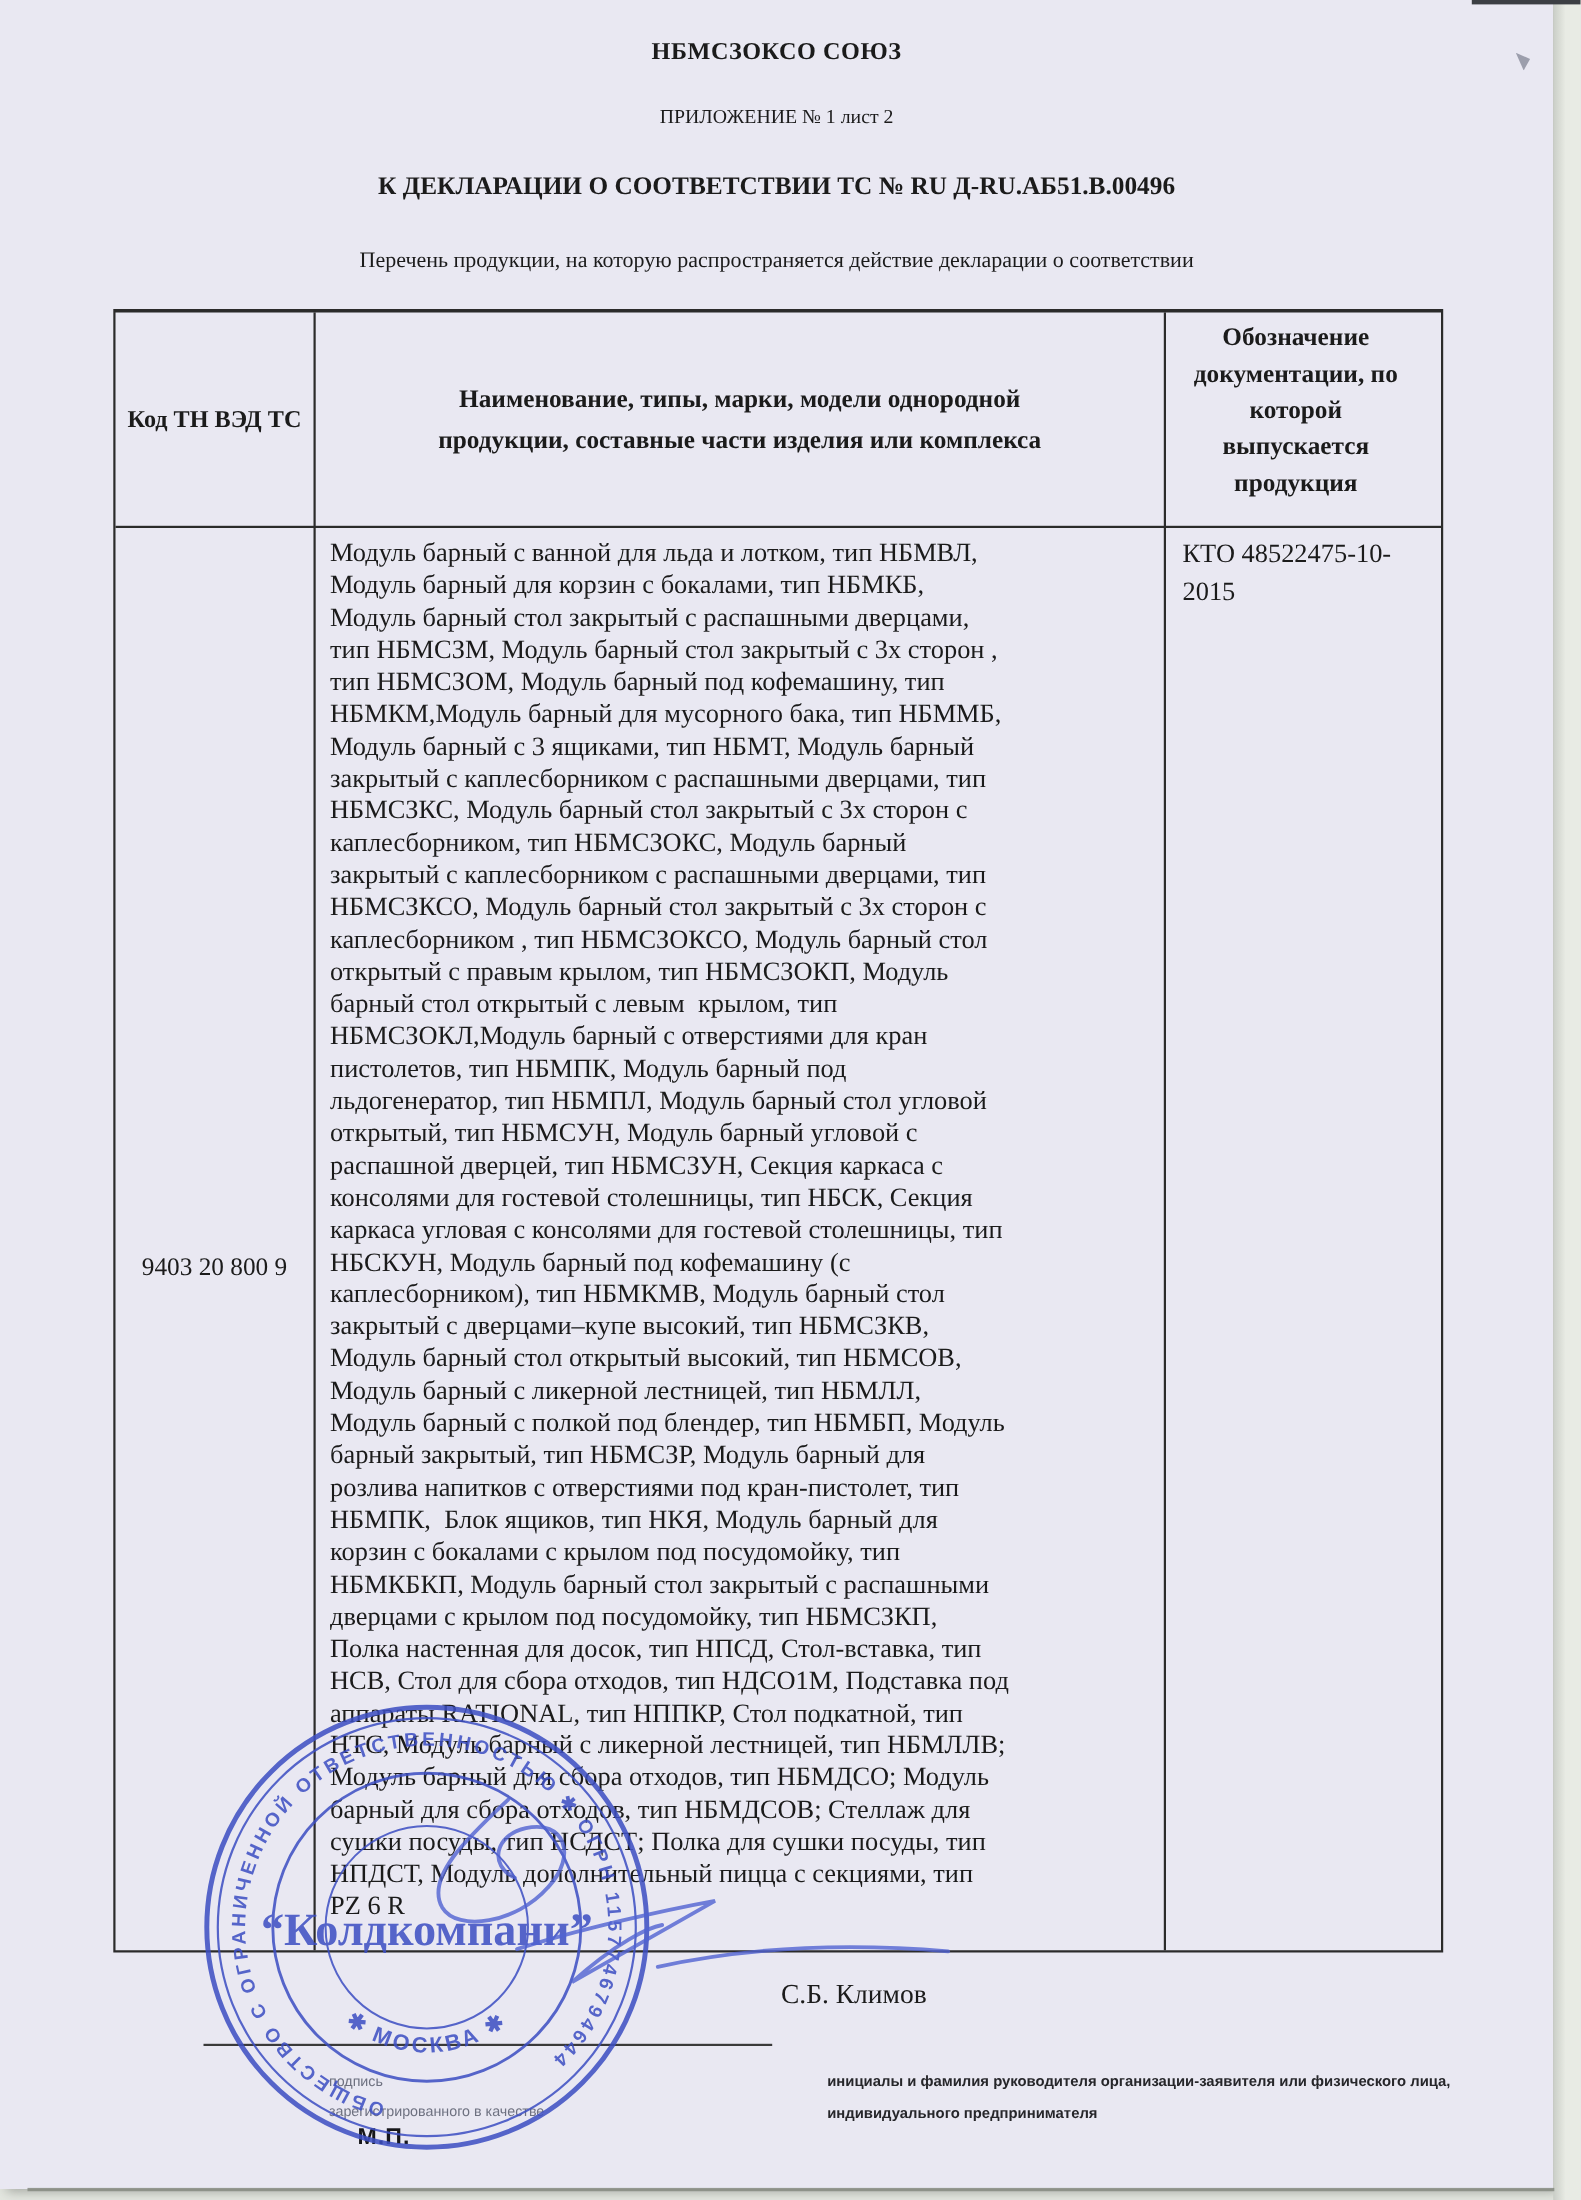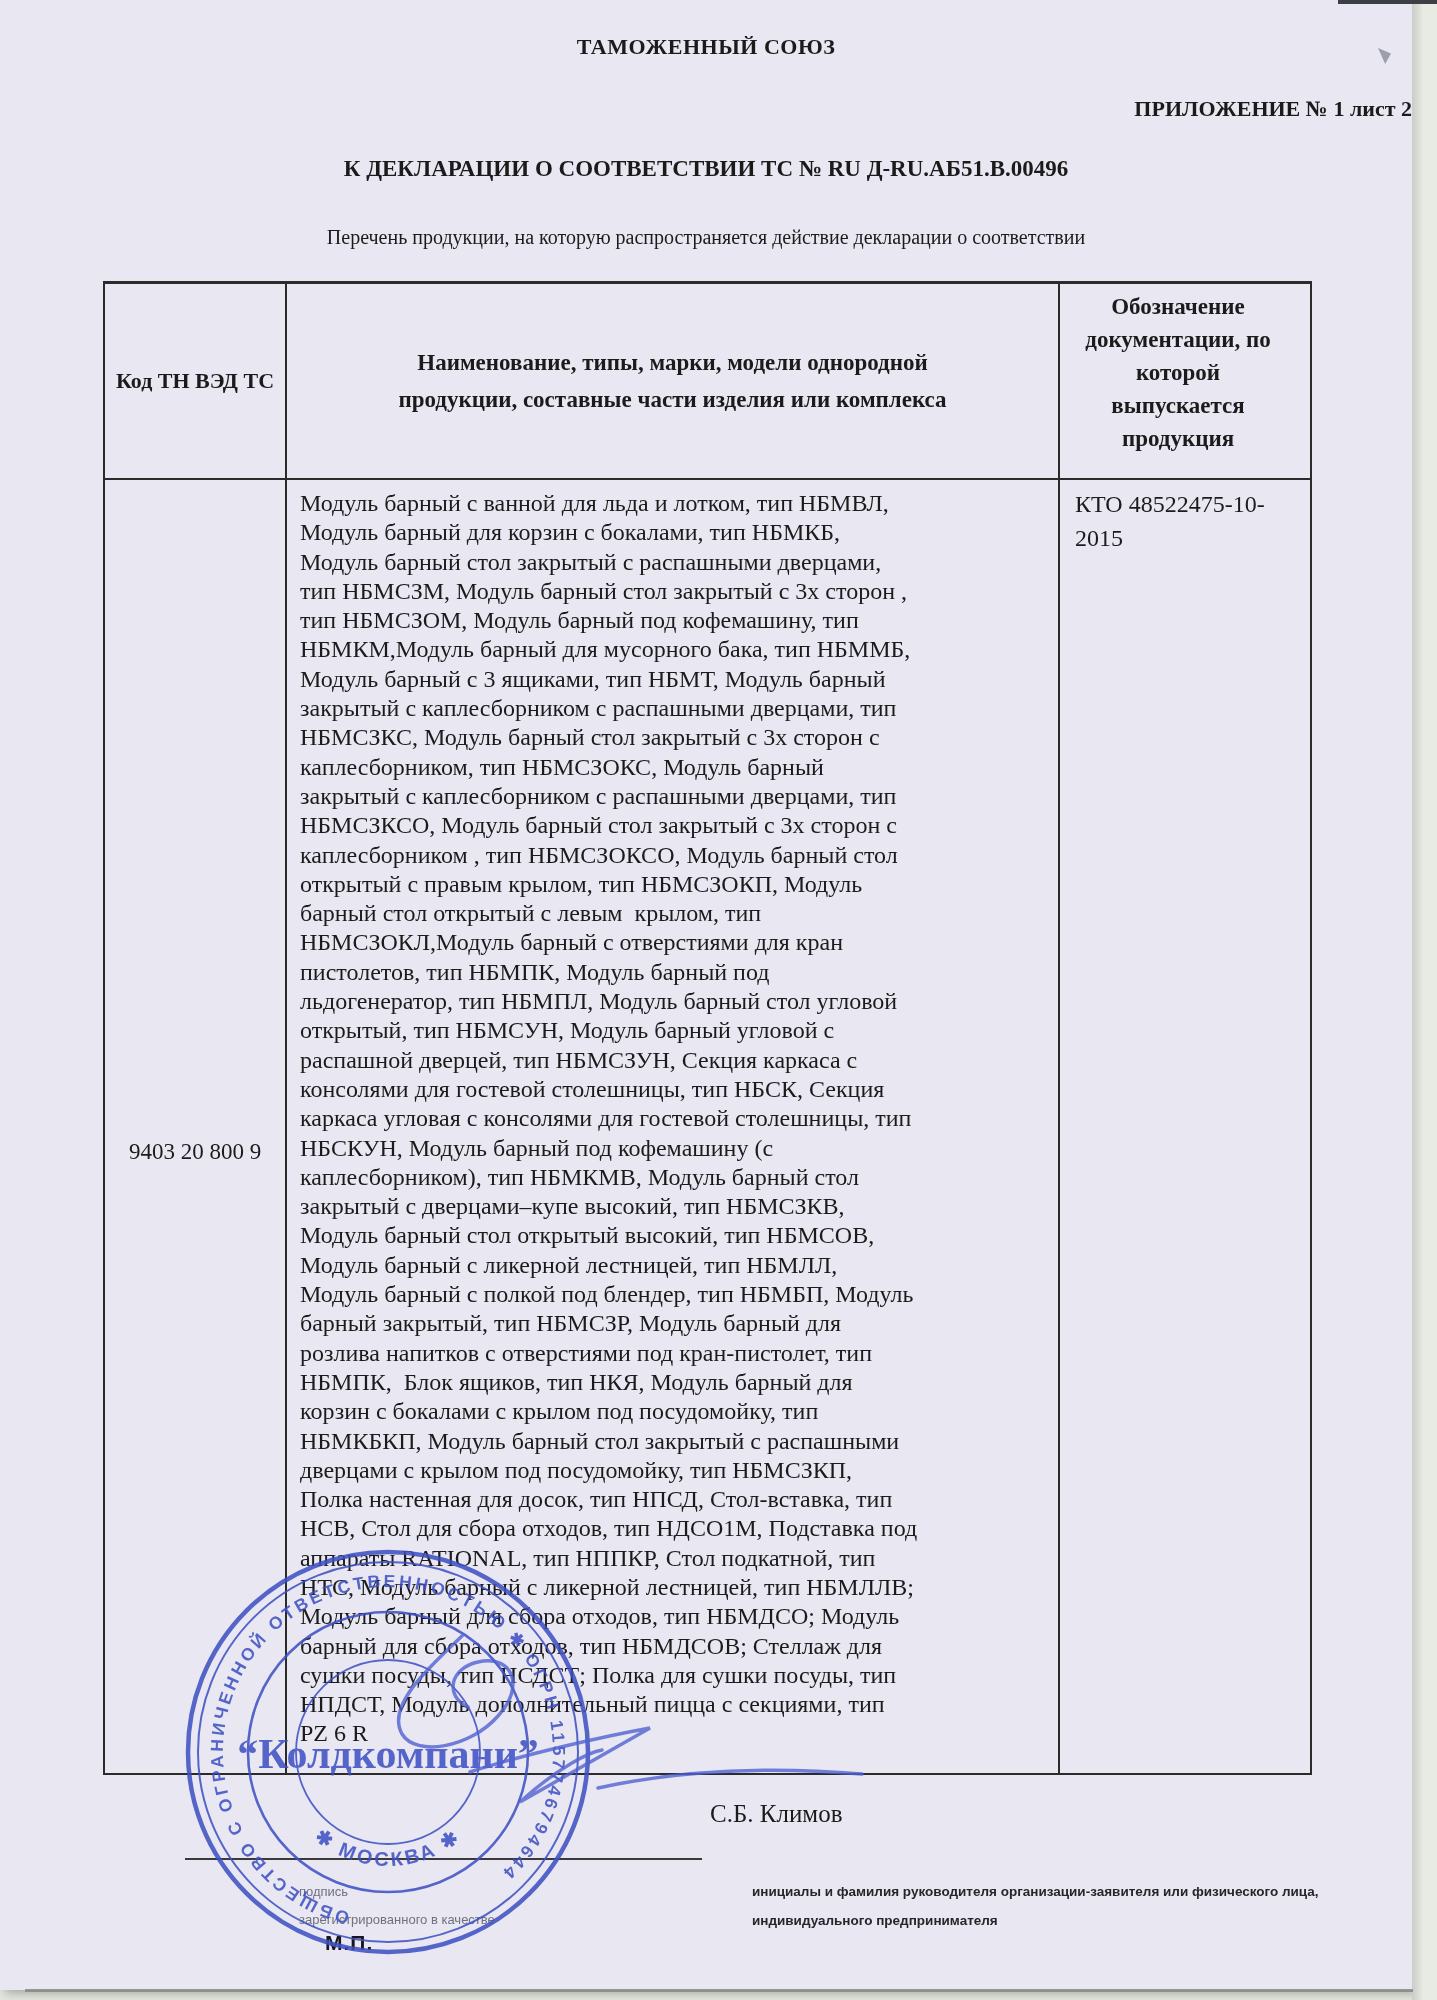--- a/index.html
+++ b/index.html
@@ -2,21 +2,21 @@
 <html><head>
 <meta charset="utf-8">
 <style>
   html,body{margin:0;padding:0;}
   body{width:1437px;height:2000px;position:relative;background:#e4e7e0;overflow:hidden;
        font-family:"Liberation Serif", serif;color:#1b1b1b;}
   .paper{position:absolute;left:0;top:0;width:1412px;height:1990px;background:#e9e8f2;
          box-shadow:5px 3px 10px rgba(80,85,78,.45);}
   .centered{position:absolute;left:0;width:1412px;text-align:center;}
   .t1{top:34px;font-size:22px;font-weight:bold;letter-spacing:.5px;}
-  .t2{top:96px;font-size:22px;font-weight:bold;text-align:right;}
+  .t2{top:96px;font-size:18px;font-weight:normal;}
   .t3{top:156px;font-size:23px;font-weight:bold;}
   .caption{top:226px;font-size:20px;}
   .table{position:absolute;left:103px;top:281px;width:1205px;height:1489px;
          border:2px solid #2b2b2b;border-top-width:3px;}
   .vline{position:absolute;top:0;bottom:0;width:2px;background:#2b2b2b;}
   .v1{left:180px;} .v2{left:953px;}
   .hsep{position:absolute;left:0;right:0;top:194px;height:2px;background:#2b2b2b;}
   .cell{position:absolute;}
   .h1{left:0;top:0;width:180px;height:194px;display:flex;align-items:center;justify-content:center;
       font-weight:bold;font-size:22px;}
@@ -44,21 +44,21 @@
   .edge-bottom-line{position:absolute;left:25px;top:1989px;width:1388px;height:3px;background:#858a80;opacity:.85;}
   .edge-top-sliver{position:absolute;left:1338px;top:0;width:99px;height:4px;background:#3c3f44;}
   .artifact{position:absolute;left:1378px;top:48px;width:13px;height:16px;background:#8e90a0;
       clip-path:polygon(0 0,100% 35%,55% 100%);opacity:.85;}
 </style>
 </head>
 <body>
 
 <div class="paper">
 
-  <div class="centered t1">ТАМОЖЕННЫЙ СОЮЗ</div>
+  <div class="centered t1">НБМСЗОКСО СОЮЗ</div>
   <div class="centered t2">ПРИЛОЖЕНИЕ № 1 лист 2</div>
   <div class="centered t3">К ДЕКЛАРАЦИИ О СООТВЕТСТВИИ ТС № RU Д-RU.АБ51.В.00496</div>
   <div class="centered caption">Перечень продукции, на которую распространяется действие декларации о соответствии</div>
 
   <div class="table">
     <div class="vline v1"></div>
     <div class="vline v2"></div>
     <div class="hsep"></div>
     <div class="cell h1">Код ТН ВЭД ТС</div>
     <div class="cell h2">Наименование, типы, марки, модели однородной

